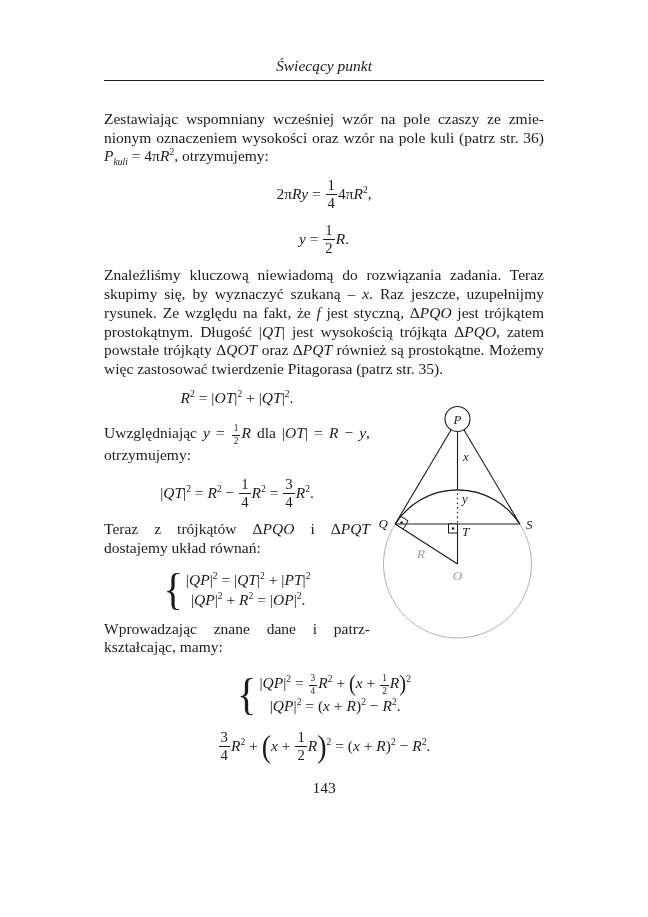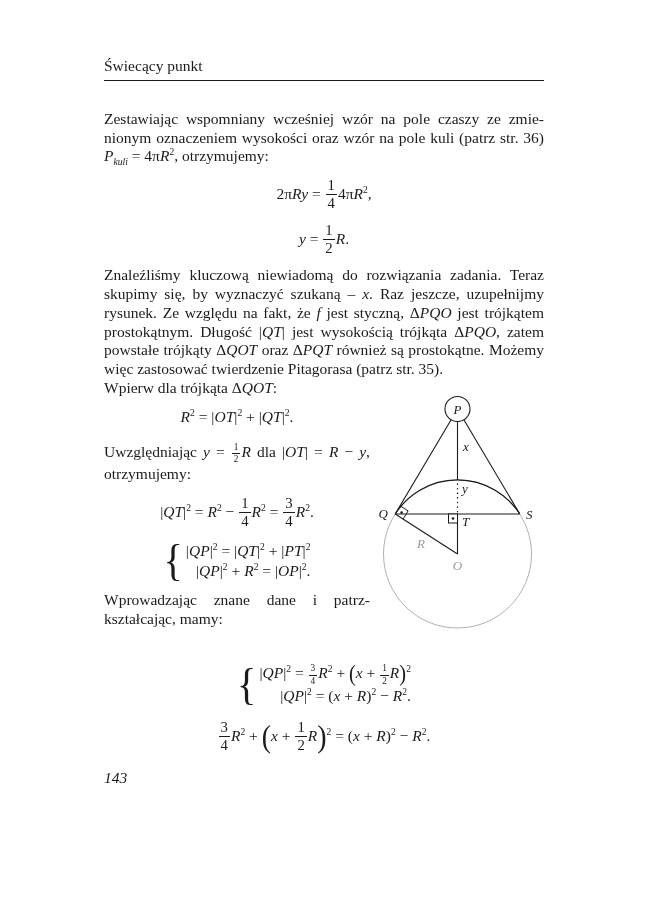--- a/index.html
+++ b/index.html
@@ -3,49 +3,49 @@
 <meta charset="utf-8">
 <style>
   html,body{margin:0;padding:0;}
   body{
     width:648px;height:917px;background:#ffffff;overflow:hidden;
     color:#1b1b1b;
     font-family:"Liberation Serif","DejaVu Serif",serif;
     font-size:15.5px;line-height:18.8px;
   }
   .page{width:440px;margin:0 auto;padding-top:57px;}
-  .title{}
+  .title{text-align:center;font-style:italic;}
   .rule{border-bottom:1.2px solid #1b1b1b;margin-top:4px;}
   main{display:block;margin-top:29px;}
   p{margin:0;}
   .just{text-align:justify;}
   .eq{text-align:center;margin:12px 0 10px;}
   .eq.tight{margin:10px 0 16px;}
   sup,sub{font-size:0.62em;line-height:0;}
   i{font-style:italic;}
   
   .frac{display:inline-block;vertical-align:-0.58em;text-align:center;line-height:1.02;margin:0 1px;font-size:0.95em;}
   .frac>.nu{display:block;padding:0 2px 1px;border-bottom:1px solid currentColor;}
   .frac>.de{display:block;padding:1px 2px 0;}
   .frac.sm{font-size:0.6em;vertical-align:-0.62em;line-height:1.05;}
   
   .bigp{font-size:1.32em;line-height:0;display:inline-block;vertical-align:-0.12em;transform:scaleY(1.12);}
   .bigg{font-size:1.8em;line-height:0;display:inline-block;vertical-align:-0.14em;transform:scaleY(1.1);}
   
   .system{display:inline-flex;align-items:center;text-align:left;}
   .system .brace{font-size:2.6em;font-weight:400;line-height:0.85;margin-right:3px;display:inline-block;transform:scaleY(1.08);}
-  .system .lines{display:inline-flex;flex-direction:column;align-items:flex-end;}
+  .system .lines{display:inline-flex;flex-direction:column;align-items:center;}
   .system .lines>span{display:block;line-height:20px;}
   
   .narrow-wrap{position:relative;min-height:272px;}
   .narrow{width:266px;}
   .fig{position:absolute;left:250px;top:3px;}
   .fig text{font-family:"Liberation Serif","DejaVu Serif",serif;font-style:italic;font-size:13px;fill:#1b1b1b;}
   .fig text.gray{fill:#9a9a9a;}
-  footer .pagenum{margin-top:16px;font-style:italic;}
+  footer .pagenum{text-align:center;margin-top:16px;}
 </style>
 </head>
 <body>
 
 <div class="page">
 
   <header>
     <div class="title">Świecący punkt</div>
     <div class="rule"></div>
   </header>
@@ -57,28 +57,28 @@
     <div class="eq">2π<i>Ry</i> = <span class="frac"><span class="nu">1</span><span class="de">4</span></span>4π<i>R</i><sup>2</sup>,</div>
 
 
     <div class="eq"><i>y</i> = <span class="frac"><span class="nu">1</span><span class="de">2</span></span><i>R</i>.</div>
 
     <p class="just">Znaleźliśmy kluczową niewiadomą do rozwiązania zadania. Teraz skupimy się, by wyznaczyć szukaną – <i>x</i>. Raz jeszcze, uzupełnij­my rysunek. Ze względu na fakt, że <i>f</i> jest styczną, Δ<i>PQO</i> jest trójkątem prostokątnym. Długość |<i>QT</i>| jest wysokością trójkąta Δ<i>PQO</i>, zatem powstałe trójkąty Δ<i>QOT</i> oraz Δ<i>PQT</i> również są prostokątne. Możemy więc zastosować twierdzenie Pitagorasa (patrz str. 35).</p>
 
     <div class="narrow-wrap">
       <div class="narrow">
 
-        <p>Wpierw dla trójkąta Δ<i>QOT</i>:</p>
 
         <div class="eq tight"><i>R</i><sup>2</sup> = |<i>OT</i>|<sup>2</sup> + |<i>QT</i>|<sup>2</sup>.</div>
 
         <p class="just">Uwzględniając <i>y</i> = <span class="frac sm"><span class="nu">1</span><span class="de">2</span></span><i>R</i> dla |<i>OT</i>| = <i>R</i> − <i>y</i>, otrzymujemy:</p>
 
         <div class="eq">|<i>QT</i>|<sup>2</sup> = <i>R</i><sup>2</sup> − <span class="frac"><span class="nu">1</span><span class="de">4</span></span><i>R</i><sup>2</sup> = <span class="frac"><span class="nu">3</span><span class="de">4</span></span><i>R</i><sup>2</sup>.</div>
 
+        <p class="just">Teraz z trójkątów Δ<i>PQO</i> i Δ<i>PQT</i> dostajemy układ równań:</p>
 
         <div class="eq">
           <span class="system">
             <span class="brace">{</span>
             <span class="lines">
               <span>|<i>QP</i>|<sup>2</sup> = |<i>QT</i>|<sup>2</sup> + |<i>PT</i>|<sup>2</sup></span>
               <span>|<i>QP</i>|<sup>2</sup> + <i>R</i><sup>2</sup> = |<i>OP</i>|<sup>2</sup>.</span>
             </span>
           </span>
         </div>

